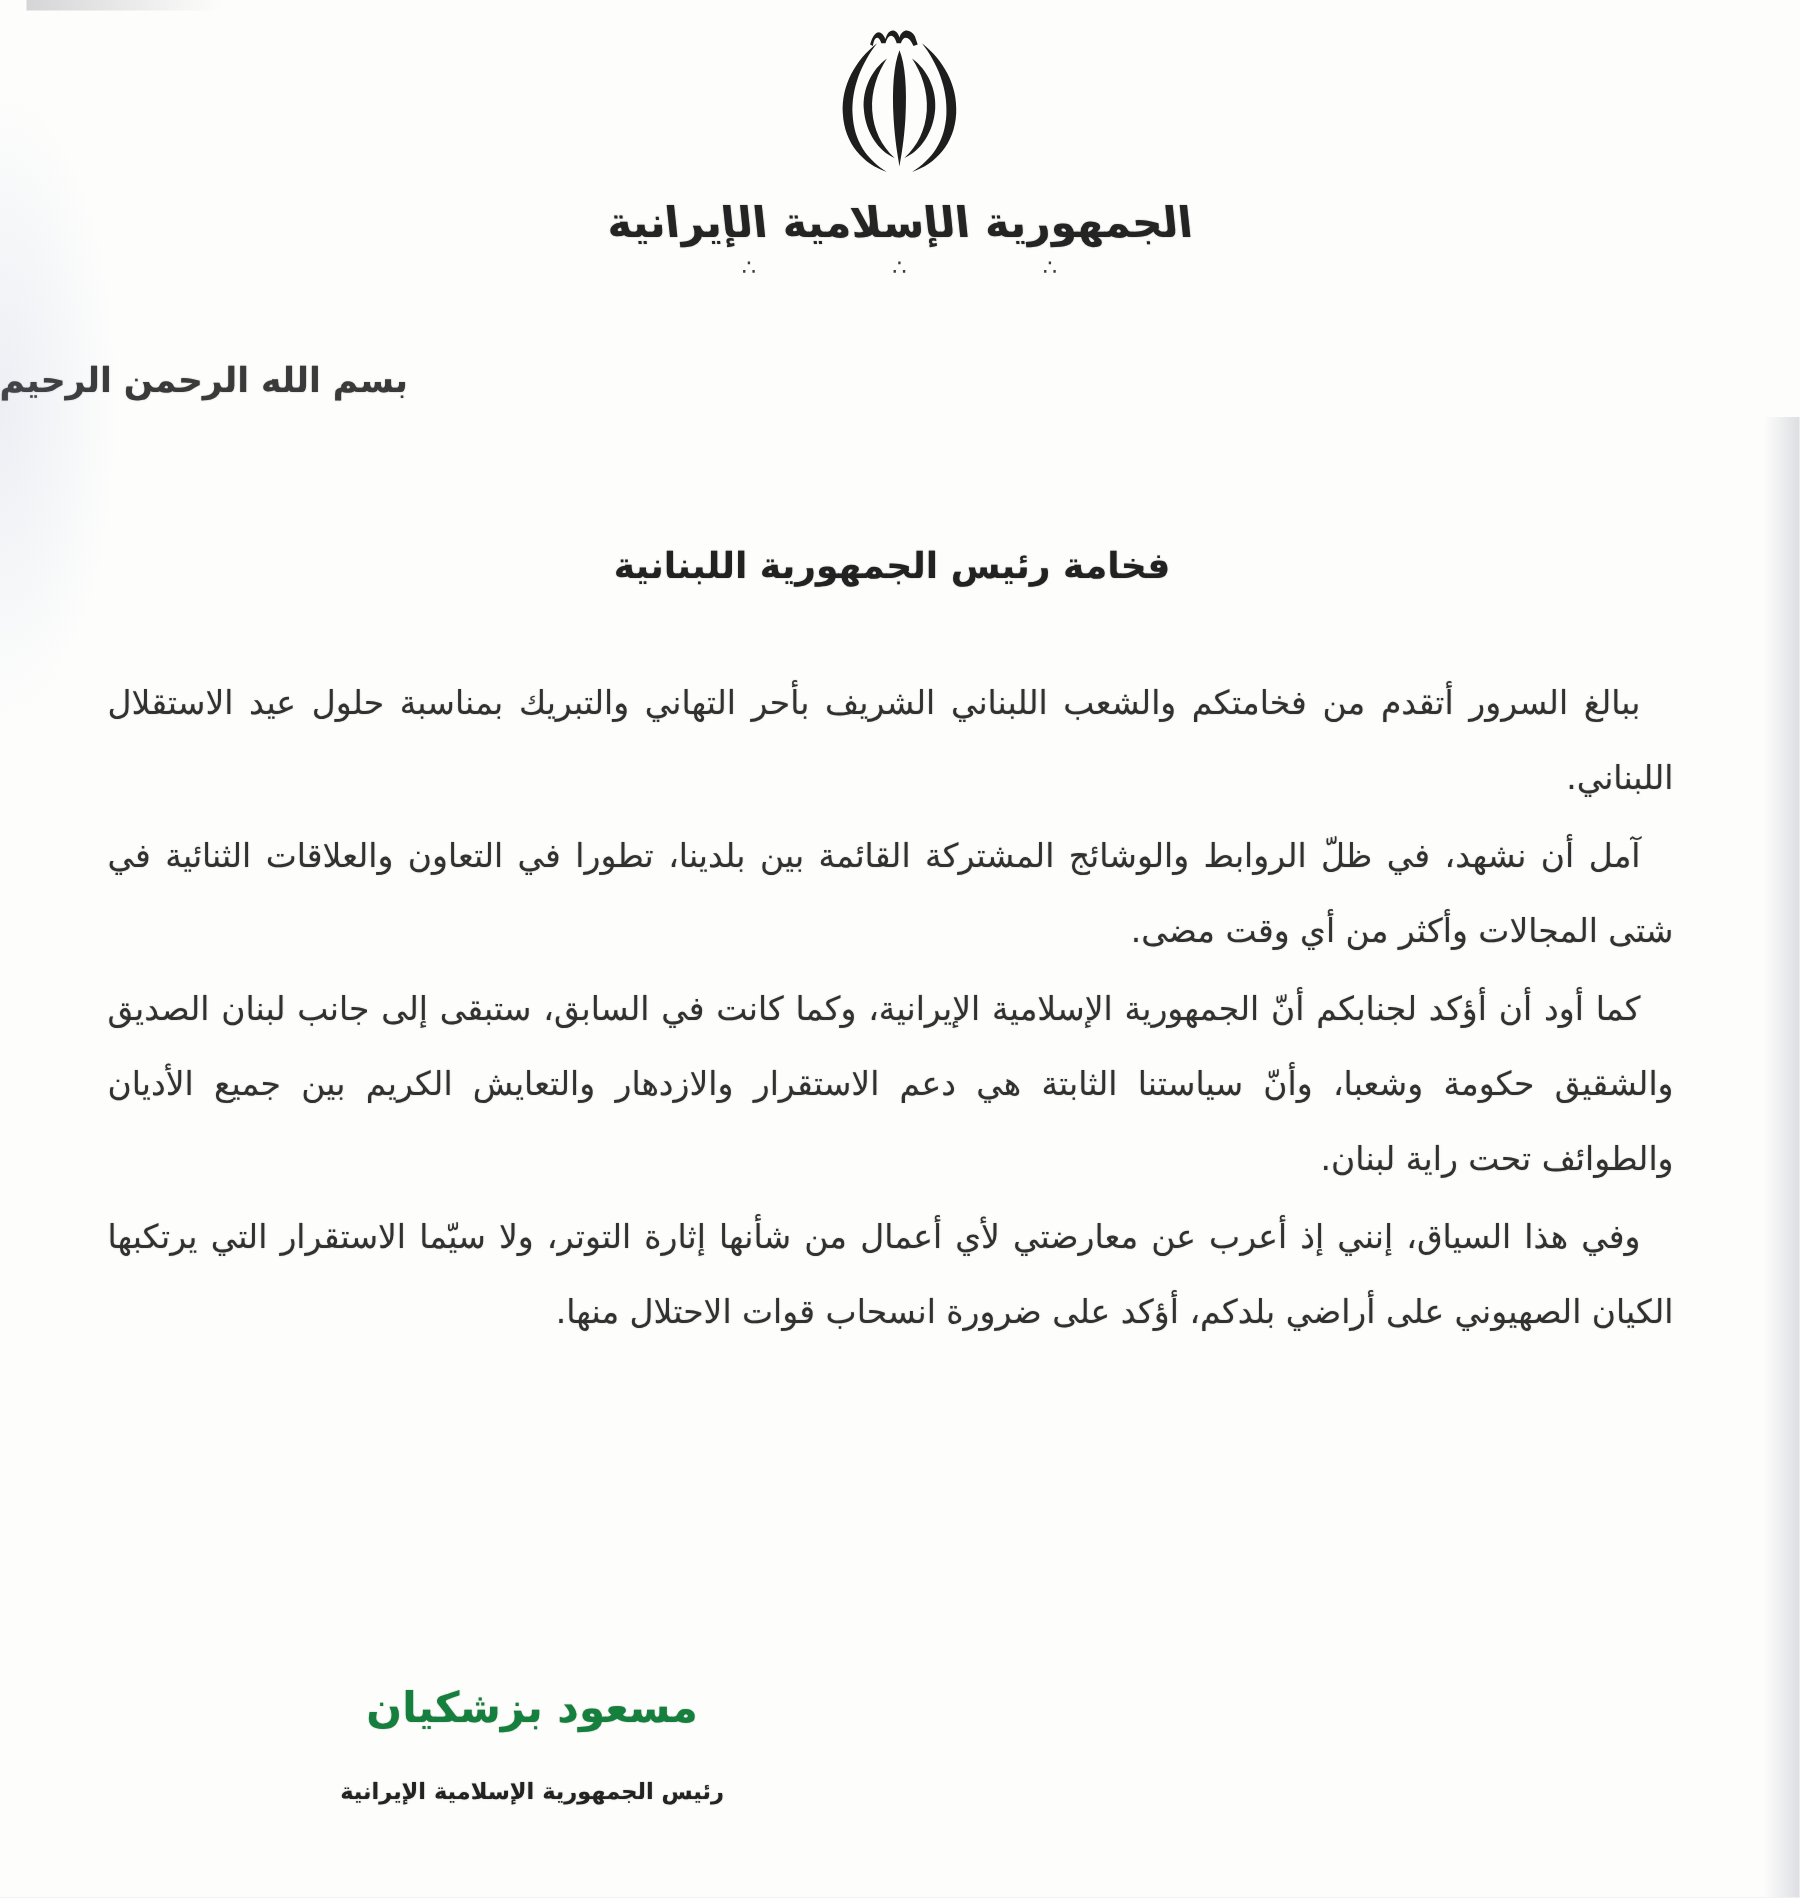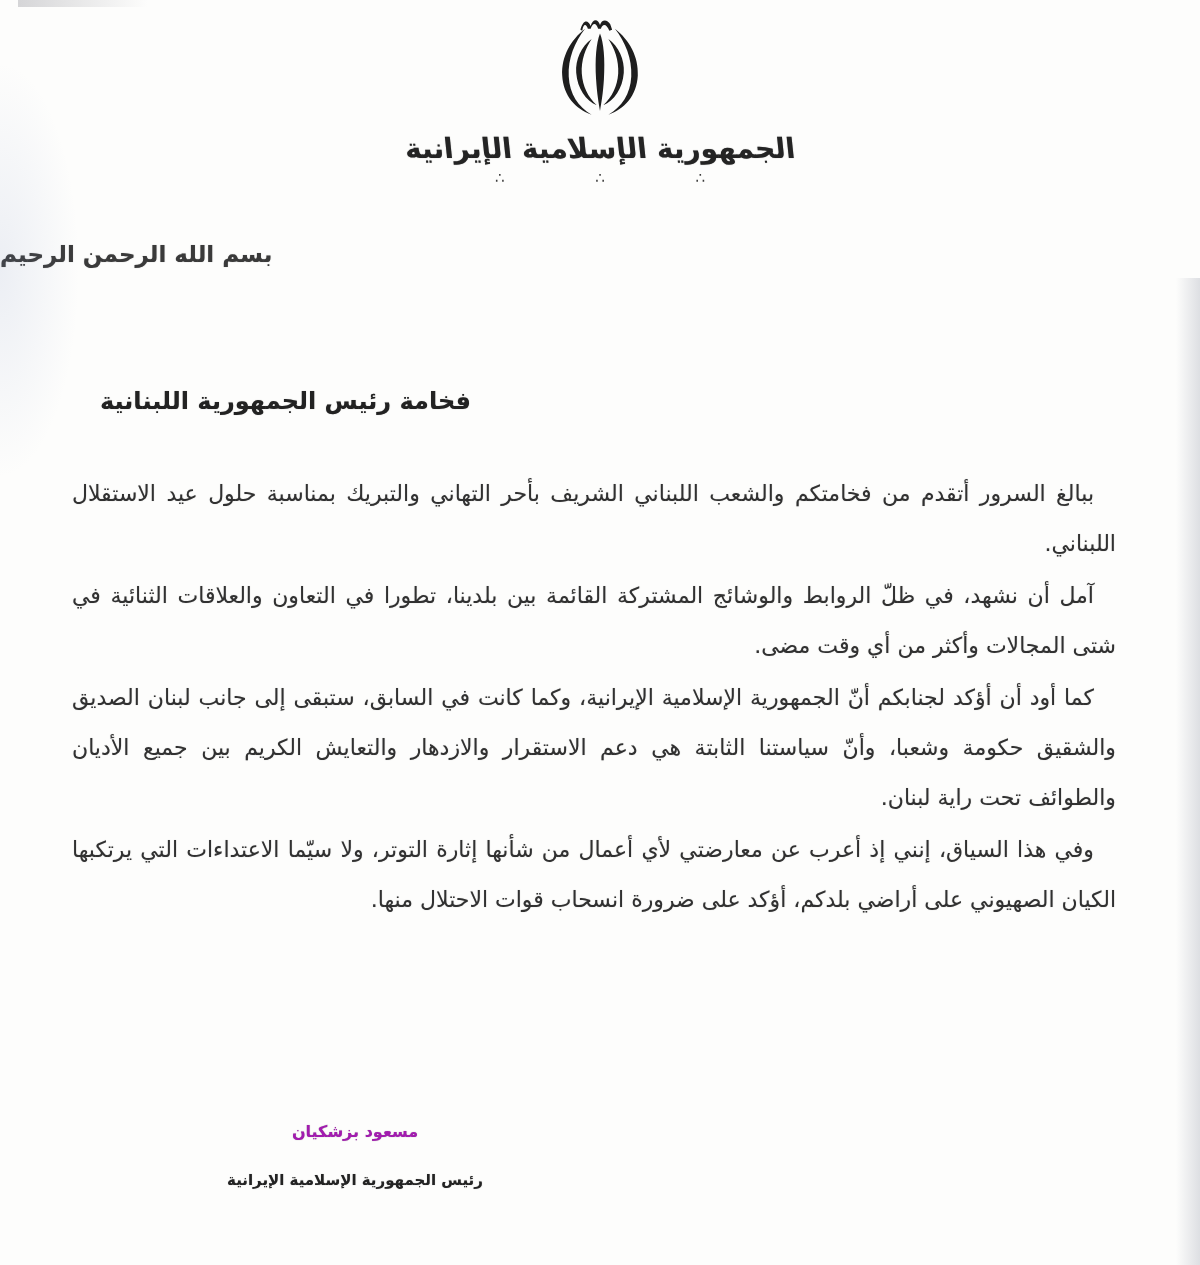--- a/index.html
+++ b/index.html
@@ -44,23 +44,23 @@
     word-spacing:86px;margin-top:6px;line-height:14px;
   }
   .bismillah{
     text-align:left;
     font-size:23px;font-weight:bold;color:#3a3a3a;
     margin-top:56px;
     text-shadow:0 0 1px rgba(50,50,50,0.4);
   }
   
   .recipient{
-    margin-top:120px;
+    margin-top:96px;
     padding:0 110px 0 100px;
-    text-align:left;
+    text-align:center;
   }
   .recipient-line{
     font-size:24px;font-weight:bold;color:#222;
     text-shadow:0 0 1px rgba(40,40,40,0.4);
   }
   .recipient-line + .recipient-line{margin-top:31px;}
   
   .letter-body{
     margin-top:54px;
     padding:0 84px 0 72px;
@@ -71,21 +71,21 @@
     text-shadow:0 0 1px rgba(55,55,55,0.35);
   }
   .letter-body p{margin:0 0 2px 0;text-indent:22px;}
   
   .signature{
     position:absolute;
     top:1122px;left:205px;width:300px;
     text-align:center;
   }
   .sig-name{
-    font-size:16px;font-weight:bold;color:#a21caf;
+    font-size:28px;font-weight:bold;color:#15803d;
     text-shadow:0 0 1px rgba(40,40,40,0.4);
   }
   .sig-title{
     margin-top:30px;
     font-size:15px;font-weight:bold;color:#232323;
     text-shadow:0 0 1px rgba(40,40,40,0.4);
   }
 </style>
 </head>
 <body>
@@ -121,21 +121,21 @@
   <div class="bismillah">بسم الله الرحمن الرحيم</div>
 
   <div class="recipient">
     <div class="recipient-line">فخامة رئيس الجمهورية اللبنانية</div>
   </div>
 
   <div class="letter-body">
     <p>ببالغ السرور أتقدم من فخامتكم والشعب اللبناني الشريف بأحر التهاني والتبريك بمناسبة حلول عيد الاستقلال اللبناني.</p>
     <p>آمل أن نشهد، في ظلّ الروابط والوشائج المشتركة القائمة بين بلدينا، تطورا في التعاون والعلاقات الثنائية في شتى المجالات وأكثر من أي وقت مضى.</p>
     <p>كما أود أن أؤكد لجنابكم أنّ الجمهورية الإسلامية الإيرانية، وكما كانت في السابق، ستبقى إلى جانب لبنان الصديق والشقيق حكومة وشعبا، وأنّ سياستنا الثابتة هي دعم الاستقرار والازدهار والتعايش الكريم بين جميع الأديان والطوائف تحت راية لبنان.</p>
-    <p>وفي هذا السياق، إنني إذ أعرب عن معارضتي لأي أعمال من شأنها إثارة التوتر، ولا سيّما الاعتداءات التي يرتكبها الكيان الصهيوني على أراضي بلدكم، أؤكد على ضرورة انسحاب قوات الاحتلال منها.</p>
+    <p>وفي هذا السياق، إنني إذ أعرب عن معارضتي لأي أعمال من شأنها إثارة التوتر، ولا سيّما الاستقرار التي يرتكبها الكيان الصهيوني على أراضي بلدكم، أؤكد على ضرورة انسحاب قوات الاحتلال منها.</p>
   </div>
 
   <div class="signature">
     <div class="sig-name">مسعود بزشكيان</div>
     <div class="sig-title">رئيس الجمهورية الإسلامية الإيرانية</div>
   </div>
 
   <div class="artifact edge-shadow-right"></div>
 
 </div>

